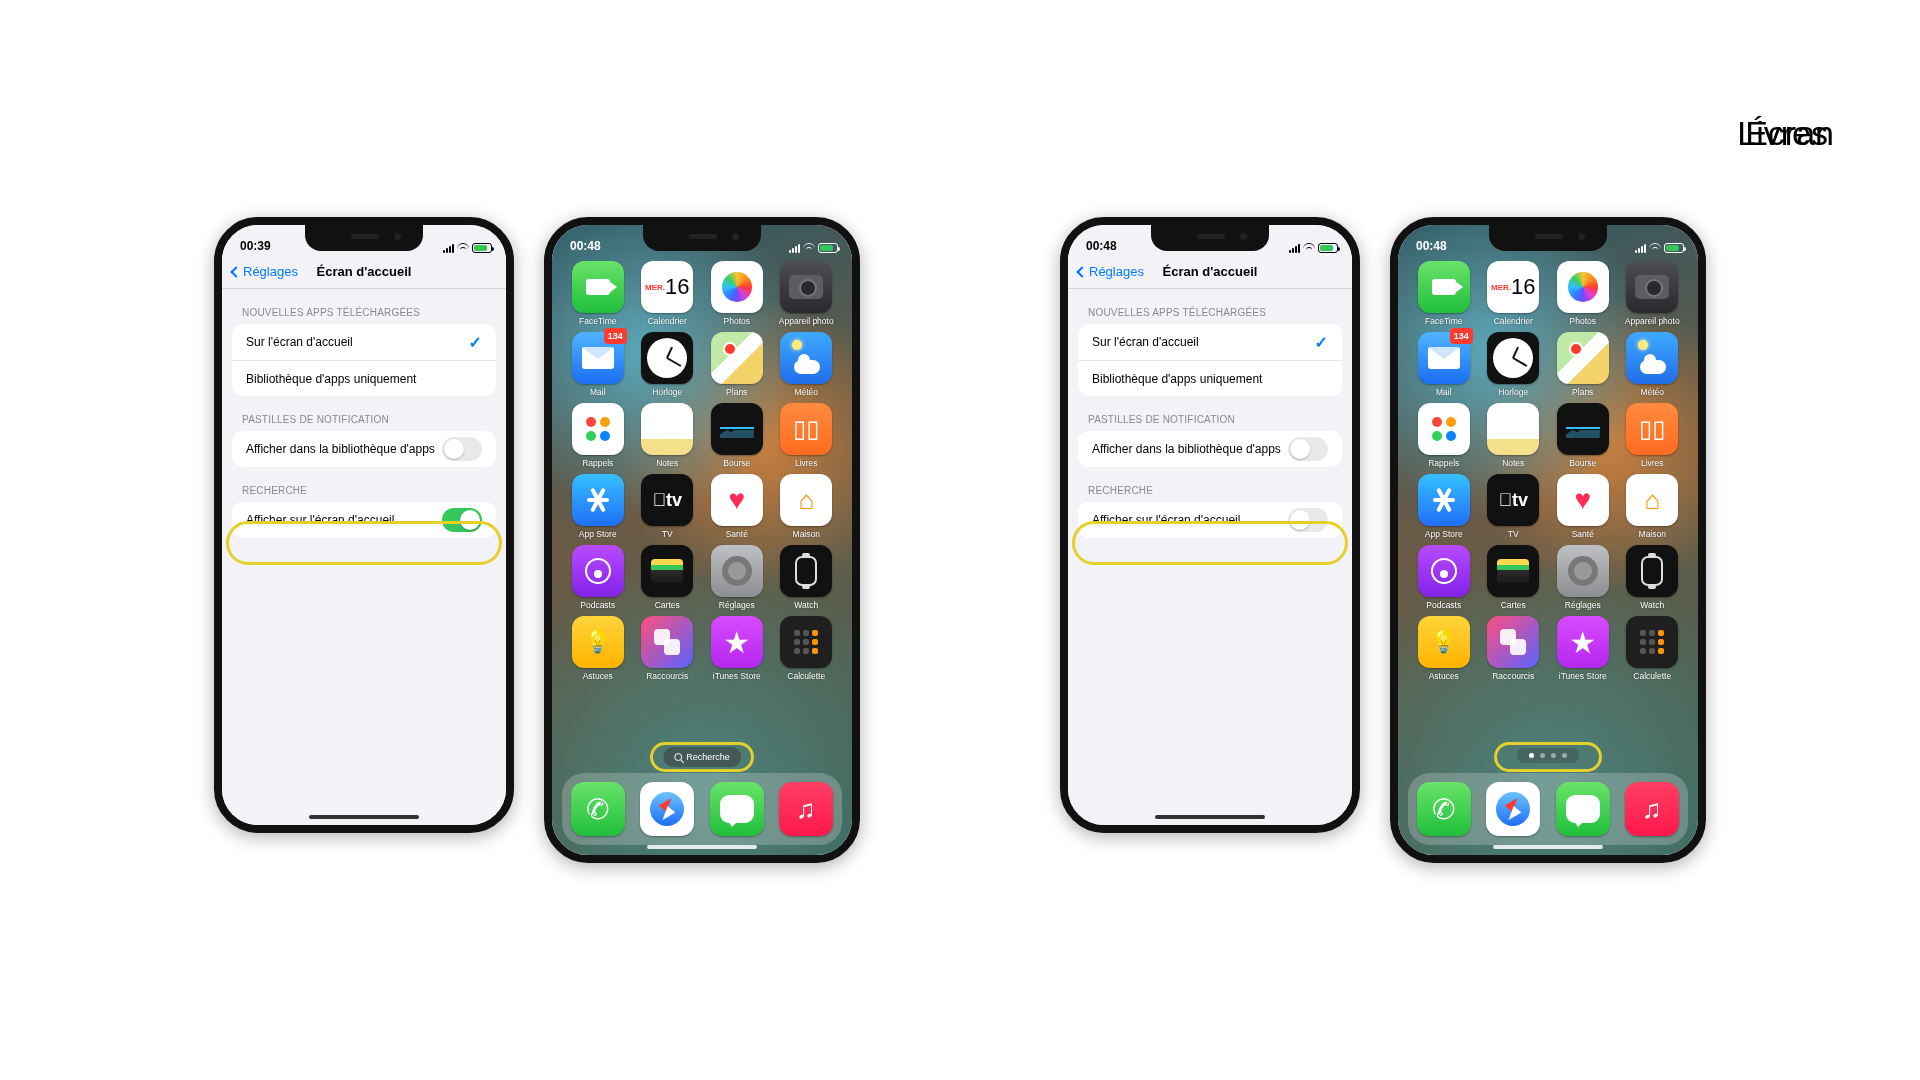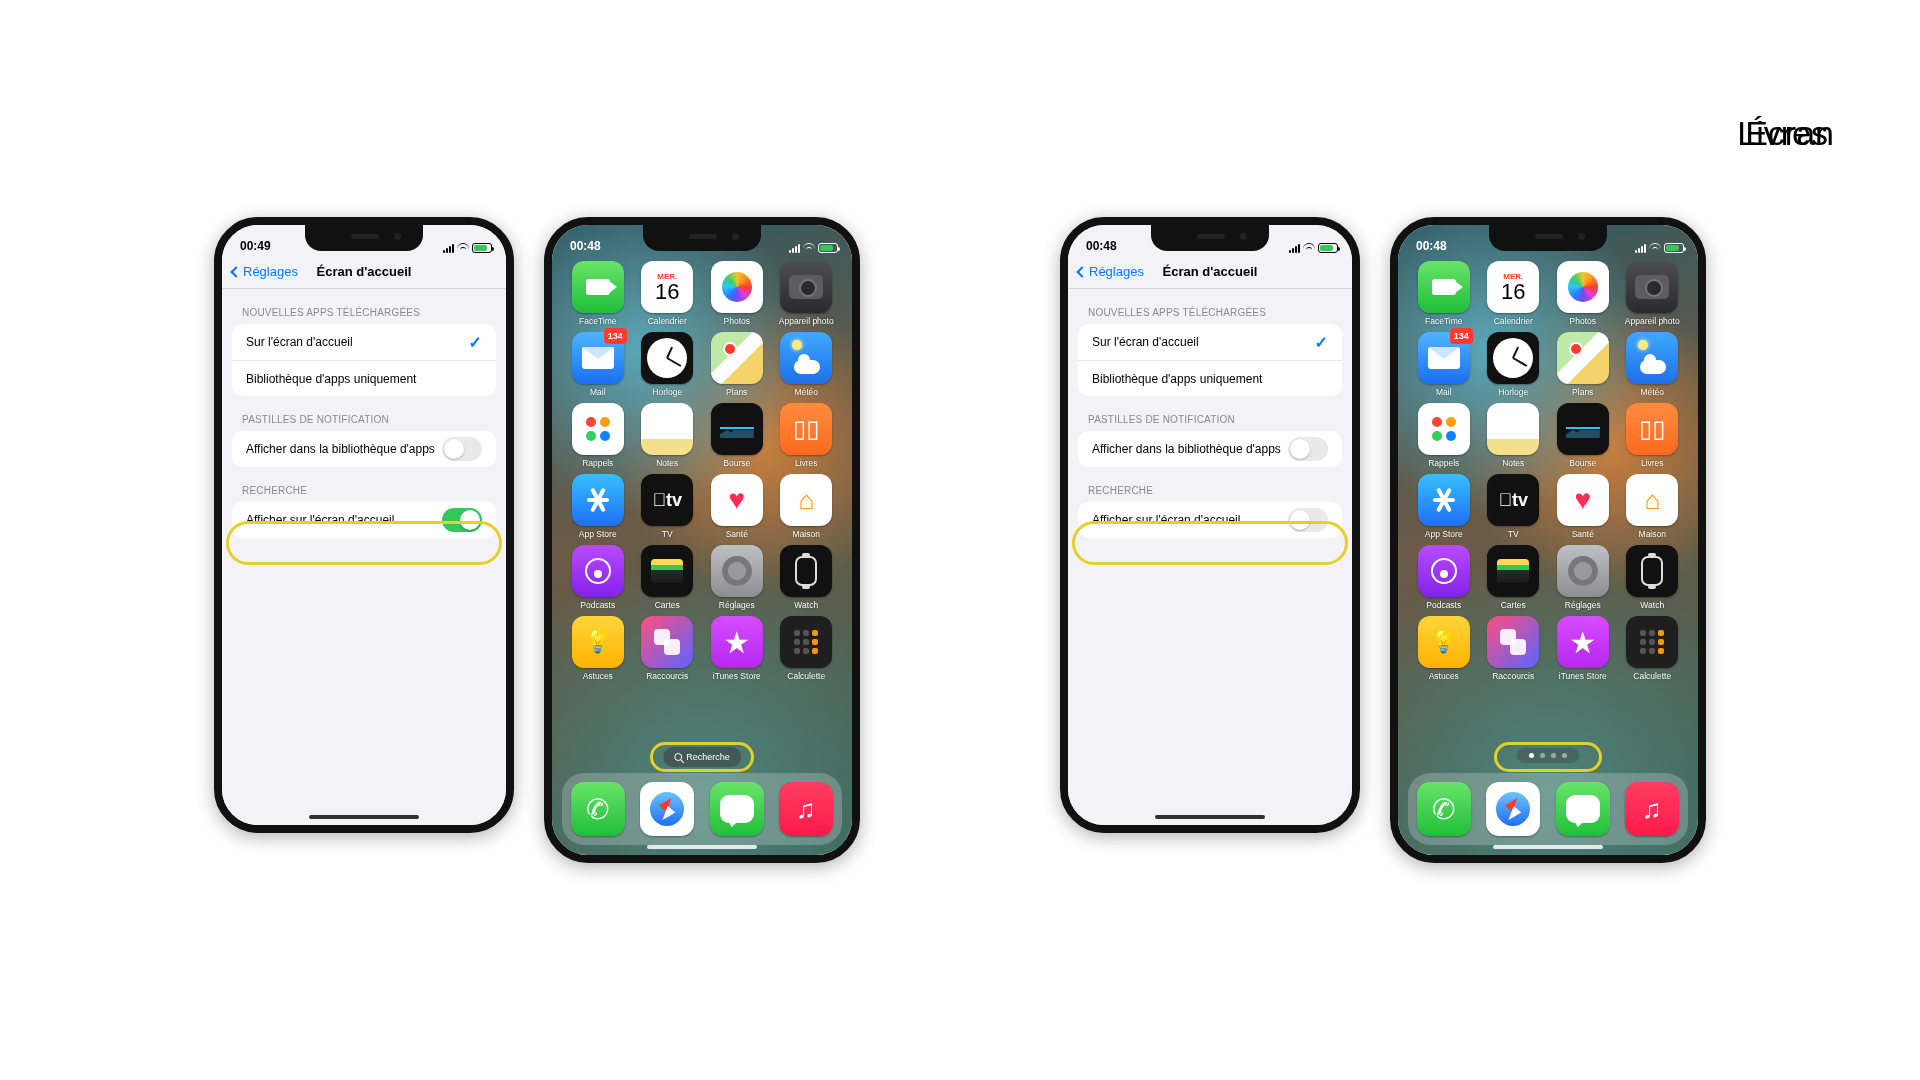--- a/index.html
+++ b/index.html
@@ -251,21 +251,21 @@
   .page-dots span.active{background:#fff;}
 
   .home-highlight{
     position:absolute;bottom:83px;left:50%;transform:translateX(-50%);
     width:104px;height:30px;border:3px solid #e5cf2a;border-radius:16px;
     pointer-events:none;z-index:70;
   }
 
   
   .ic-facetime{background:linear-gradient(#69e36a,#1fbf3a);}
-  .ic-calendar{background:#fff;color:#000;flex-direction:column;}
+  .ic-calendar{background:#fff;color:#000;flex-direction:row;}
   .ic-photos{background:#fff;}
   .ic-camera{background:linear-gradient(#4e4e52,#2a2a2e);}
   .ic-mail{background:linear-gradient(#4fb4ff,#1b6ef3);}
   .ic-clock{background:#111;}
   .ic-maps{background:linear-gradient(135deg,#bfe9a6 0 40%,#fff 40% 60%,#f5d36b 60%);}
   .ic-weather{background:linear-gradient(#3ea8ff,#1f6fe8);}
   .ic-reminders{background:#fff;}
   .ic-notes{background:linear-gradient(#fff 0 70%,#f4e08a 70%);}
   .ic-stocks{background:#111;}
   .ic-books{background:linear-gradient(#ff8b3e,#ff6a1f);}
@@ -369,21 +369,21 @@
 
 <div class="group pair-left">
   <div class="col-label">Livres</div>
   <div class="group-row">
 
     <div class="settings-wrap">
       <div class="phone">
         <div class="notch"></div>
         <div class="settings-body">
           <div class="status-bar dark">
-            <div class="status-left">00:49</div>
+            <div class="status-left">00:39</div>
             <div class="status-right">
               <span class="sig-bars">
                   <span></span>
                   <span></span>
                   <span></span>
                   <span></span>
                 </span>
               <span class="wifi"></span>
               <span class="batt">
                   <span class="batt-fill"></span>

